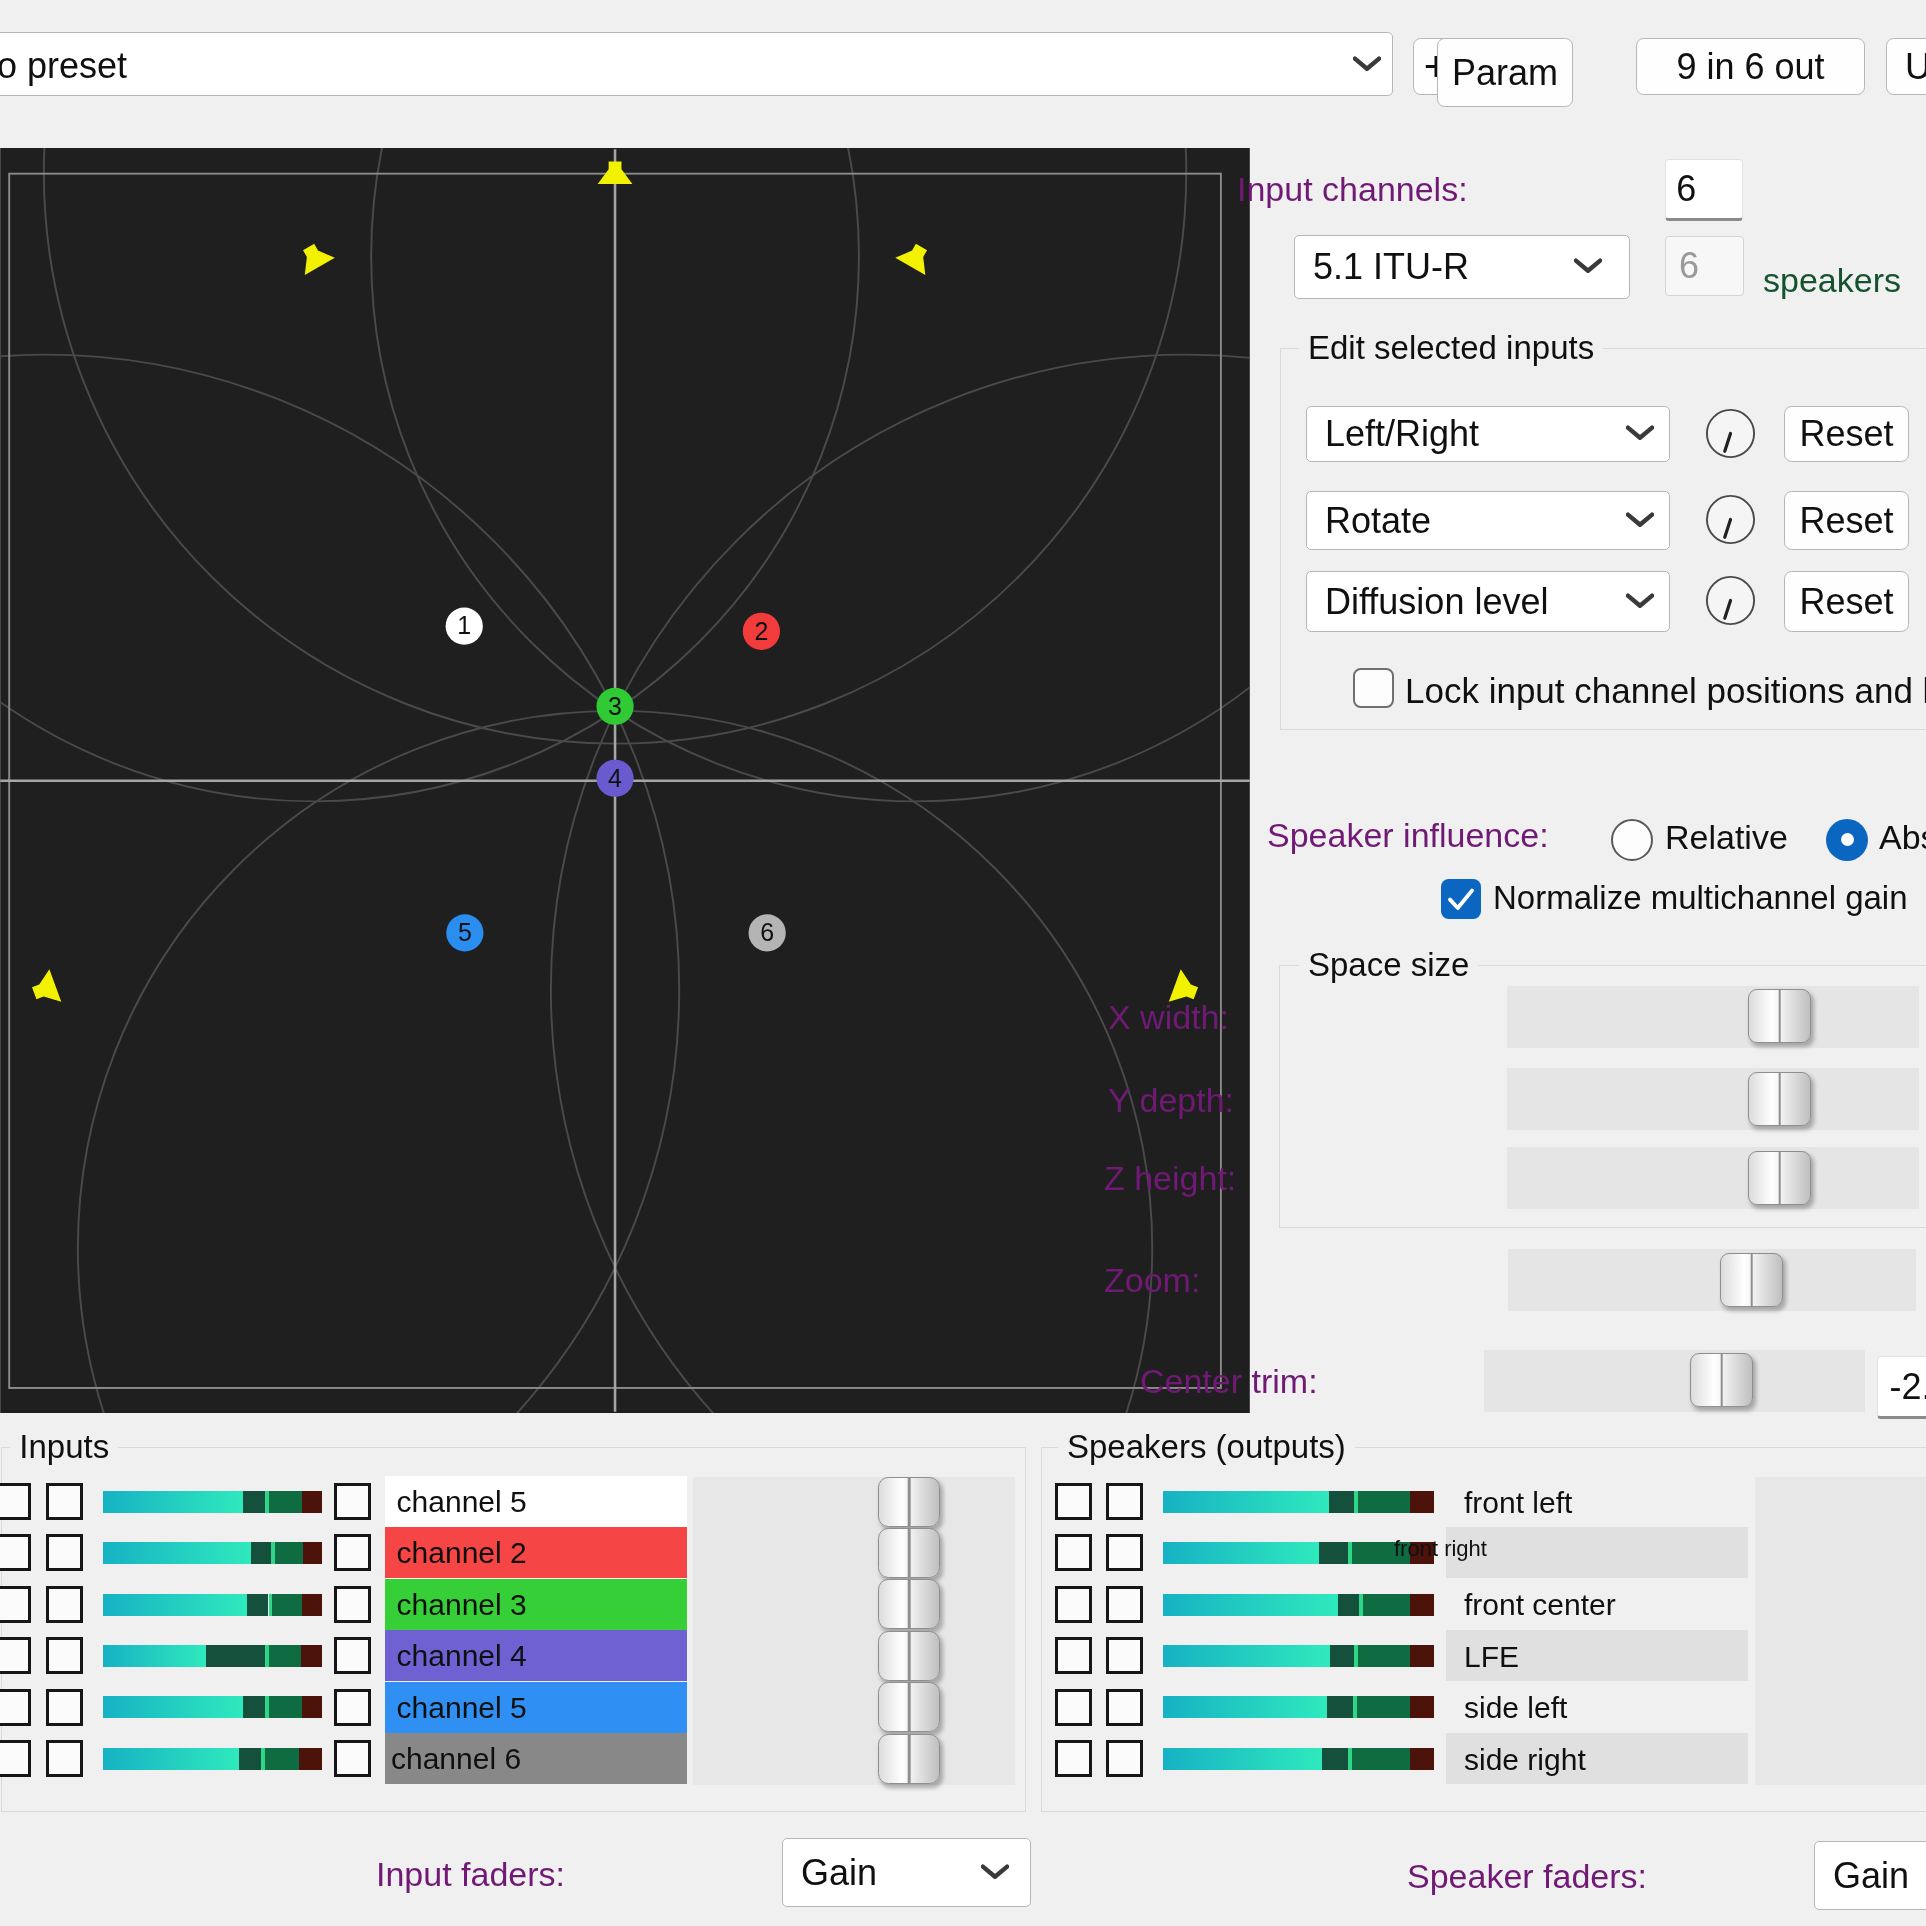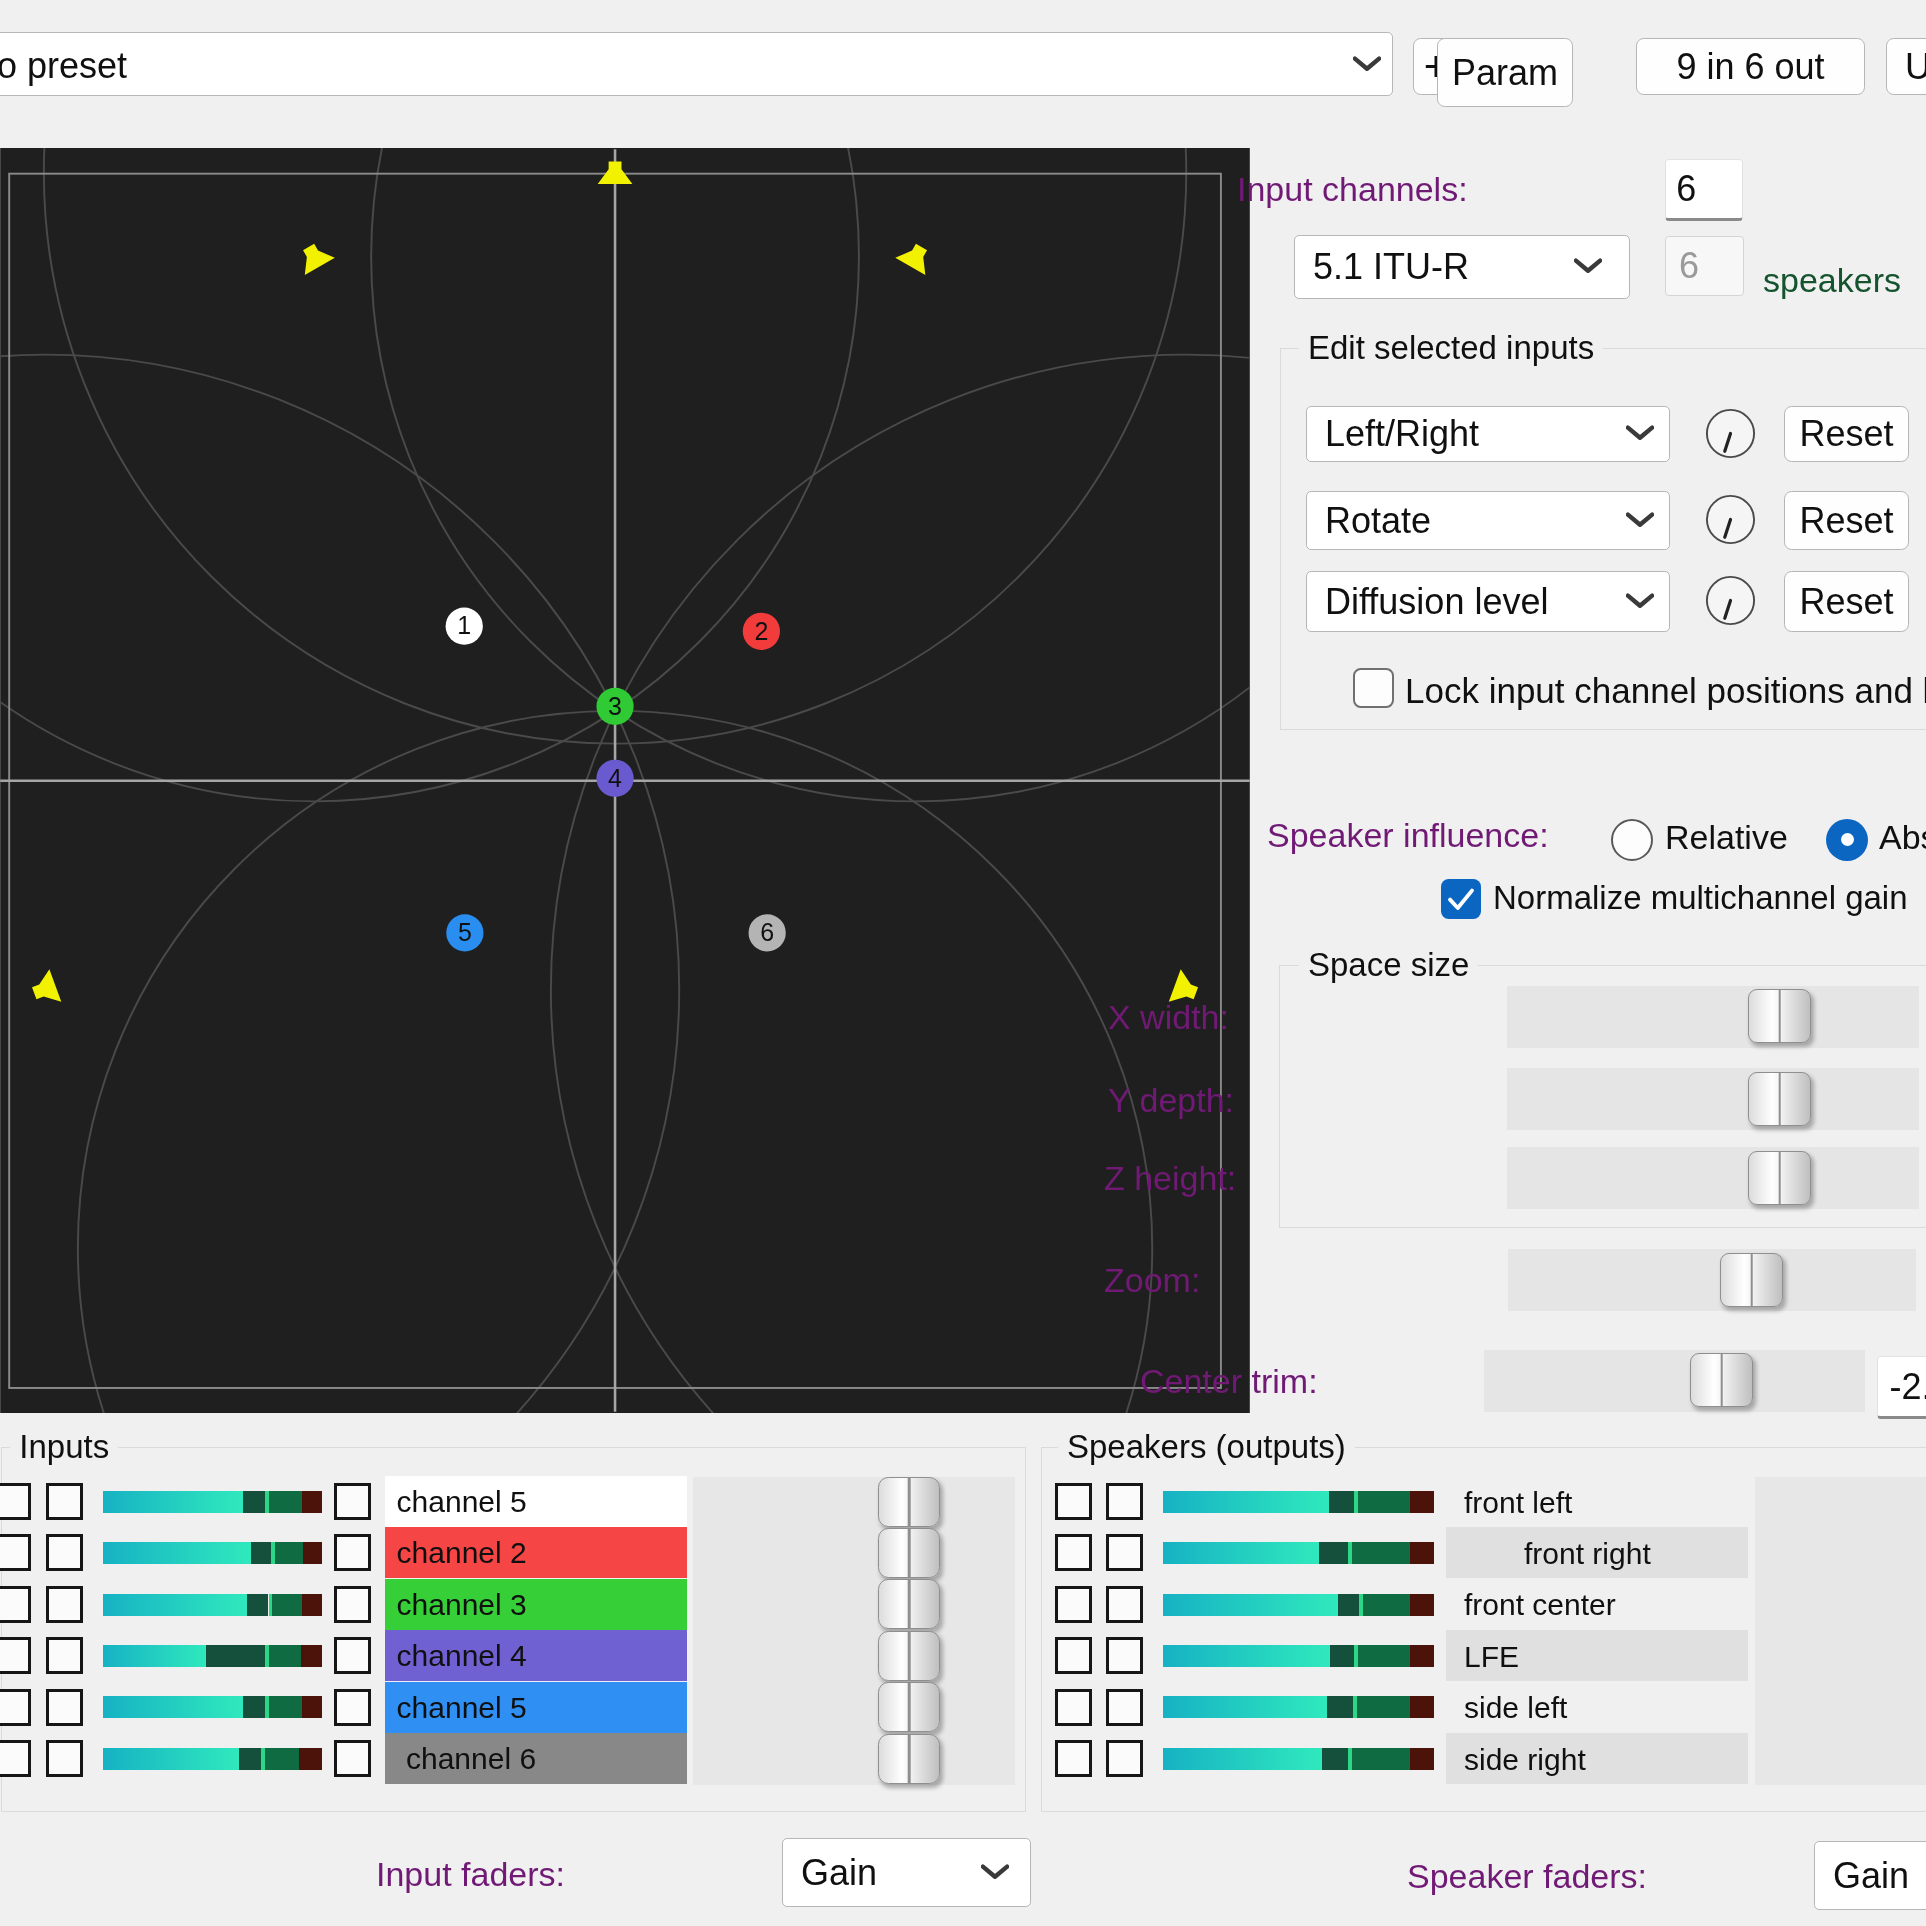--- a/index.html
+++ b/index.html
@@ -205,21 +205,21 @@
 <div class="rcb" style="left:-5.8px;top:1740px"></div>
 <div class="rcb" style="left:46px;top:1740px"></div>
 <div class="meter" style="left:103px;top:1748px;width:219px">
     <div class="mseg" style="left:0;width:136px;background:linear-gradient(90deg,#16b2c4,#2fe9bd)"></div>
     <div class="mseg" style="left:136px;width:22px;background:#14503c"></div>
     <div class="mseg" style="left:158px;width:3.9px;background:#2ed788"></div>
     <div class="mseg" style="left:162px;width:35px;background:#0e6b42"></div>
     <div class="mseg" style="left:196px;width:22.5px;background:#4c130b"></div>
   </div>
 <div class="rcb" style="left:334px;top:1740px"></div>
-<div class="abs" style="left:385px;top:1733px;width:302px;height:51px;background:#888888;display:flex;align-items:center;padding-left:21px;font-size:30px;color:#101010">channel 6</div>
+<div class="abs" style="left:385px;top:1733px;width:302px;height:51px;background:#888888;display:flex;align-items:center;padding-left:6px;font-size:30px;color:#101010">channel 6</div>
 <div class="thumb" style="left:878px;top:1734px;width:62px;height:50px;border-radius:10.3px"></div>
 <div class="rcb" style="left:1055px;top:1483px"></div>
 <div class="rcb" style="left:1106px;top:1483px"></div>
 <div class="meter" style="left:1163px;top:1491px;width:271px">
     <div class="mseg" style="left:0;width:166px;background:linear-gradient(90deg,#16b2c4,#2fe9bd)"></div>
     <div class="mseg" style="left:166px;width:25px;background:#14503c"></div>
     <div class="mseg" style="left:191px;width:3.9px;background:#2ed788"></div>
     <div class="mseg" style="left:195px;width:53px;background:#0e6b42"></div>
     <div class="mseg" style="left:247px;width:24px;background:#4c130b"></div>
   </div>
@@ -227,21 +227,21 @@
 <div class="rcb" style="left:1055px;top:1534px"></div>
 <div class="rcb" style="left:1106px;top:1534px"></div>
 <div class="abs" style="left:1446px;top:1527px;width:302px;height:51px;background:#e0e0e0"></div>
 <div class="meter" style="left:1163px;top:1542px;width:271px">
     <div class="mseg" style="left:0;width:156px;background:linear-gradient(90deg,#16b2c4,#2fe9bd)"></div>
     <div class="mseg" style="left:156px;width:29px;background:#14503c"></div>
     <div class="mseg" style="left:185px;width:3.9px;background:#2ed788"></div>
     <div class="mseg" style="left:189px;width:58px;background:#0e6b42"></div>
     <div class="mseg" style="left:247px;width:24px;background:#4c130b"></div>
   </div>
-<div class="lab" style="left:1524px;top:1537px;font-size:30px">front right</div>
+<div class="lab" style="left:1394px;top:1537px;font-size:22px">front right</div>
 <div class="rcb" style="left:1055px;top:1586px"></div>
 <div class="rcb" style="left:1106px;top:1586px"></div>
 <div class="meter" style="left:1163px;top:1594px;width:271px">
     <div class="mseg" style="left:0;width:175px;background:linear-gradient(90deg,#16b2c4,#2fe9bd)"></div>
     <div class="mseg" style="left:175px;width:20.5px;background:#14503c"></div>
     <div class="mseg" style="left:196px;width:3.9px;background:#2ed788"></div>
     <div class="mseg" style="left:200px;width:48px;background:#0e6b42"></div>
     <div class="mseg" style="left:247px;width:24px;background:#4c130b"></div>
   </div>
 <div class="lab" style="left:1464px;top:1588px;font-size:30px">front center</div>

